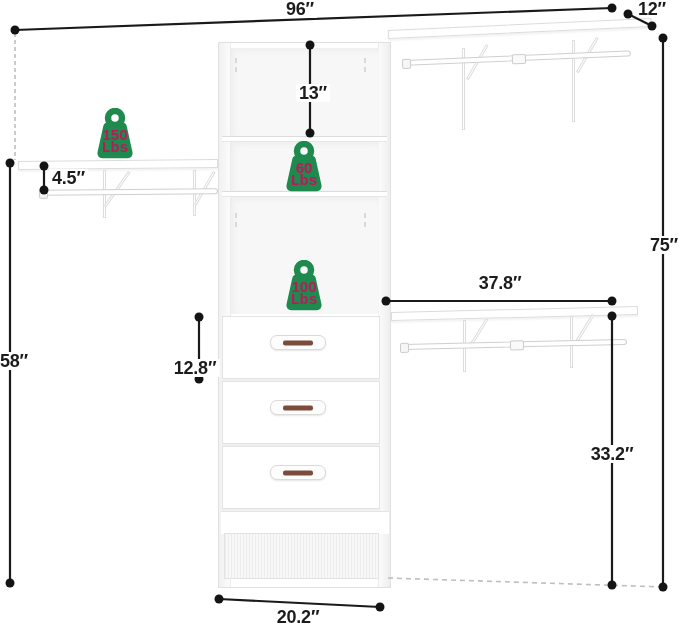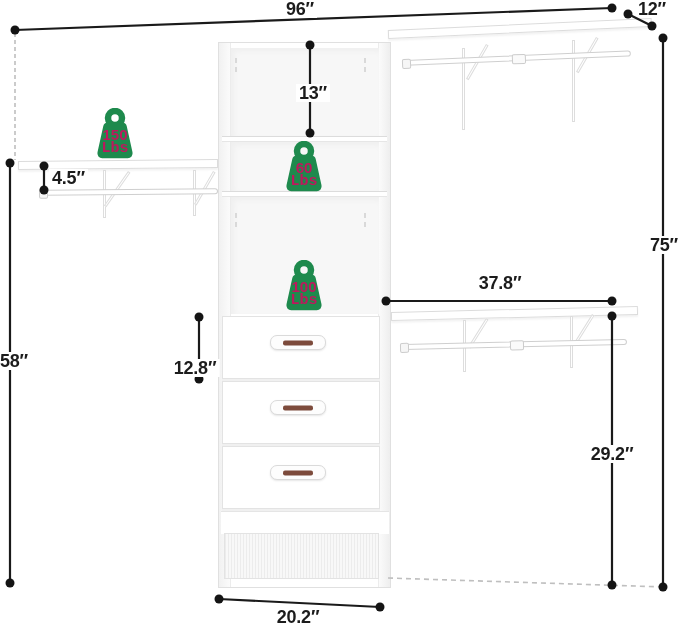--- a/index.html
+++ b/index.html
@@ -173,21 +173,21 @@
   </svg>
 
   <div class="dim center bg" style="left:300px;top:0px;">96″</div>
   <div class="dim center" style="left:652px;top:0px;">12″</div>
   <div class="dim center bg" style="left:664px;top:236px;">75″</div>
   <div class="dim center bg" style="left:14px;top:352px;">58″</div>
   <div class="dim bg" style="left:49px;top:169px;">4.5″</div>
   <div class="dim center bg" style="left:313px;top:84px;">13″</div>
   <div class="dim center bg" style="left:195px;top:340px;margin-top:19px;">12.8″</div>
   <div class="dim center" style="left:500px;top:274px;">37.8″</div>
-  <div class="dim center bg" style="left:612px;top:445px;">29.2″</div>
+  <div class="dim center bg" style="left:612px;top:445px;">33.2″</div>
   <div class="dim center" style="left:298px;top:608px;">20.2″</div>
 
   <div class="weight" style="left:92px;top:108px;">
     <svg width="46" height="54" viewBox="0 0 46 54">
       <circle cx="23" cy="10" r="7" fill="none" stroke-width="6.5" stroke="#1E8A4D"></circle>
       <path d="M15.8 14.5 h14.4 a4.6 4.6 0 0 1 4.5 3.6 l5.8 26.2 a4.8 4.8 0 0 1 -4.7 5.9 H10.2 a4.8 4.8 0 0 1 -4.7 -5.9 l5.8 -26.2 a4.6 4.6 0 0 1 4.5 -3.6 z" fill="#1E8A4D"></path>
     </svg>
     <div class="wtxt wnum">150</div>
     <div class="wtxt wunit">Lbs</div>
   </div>

